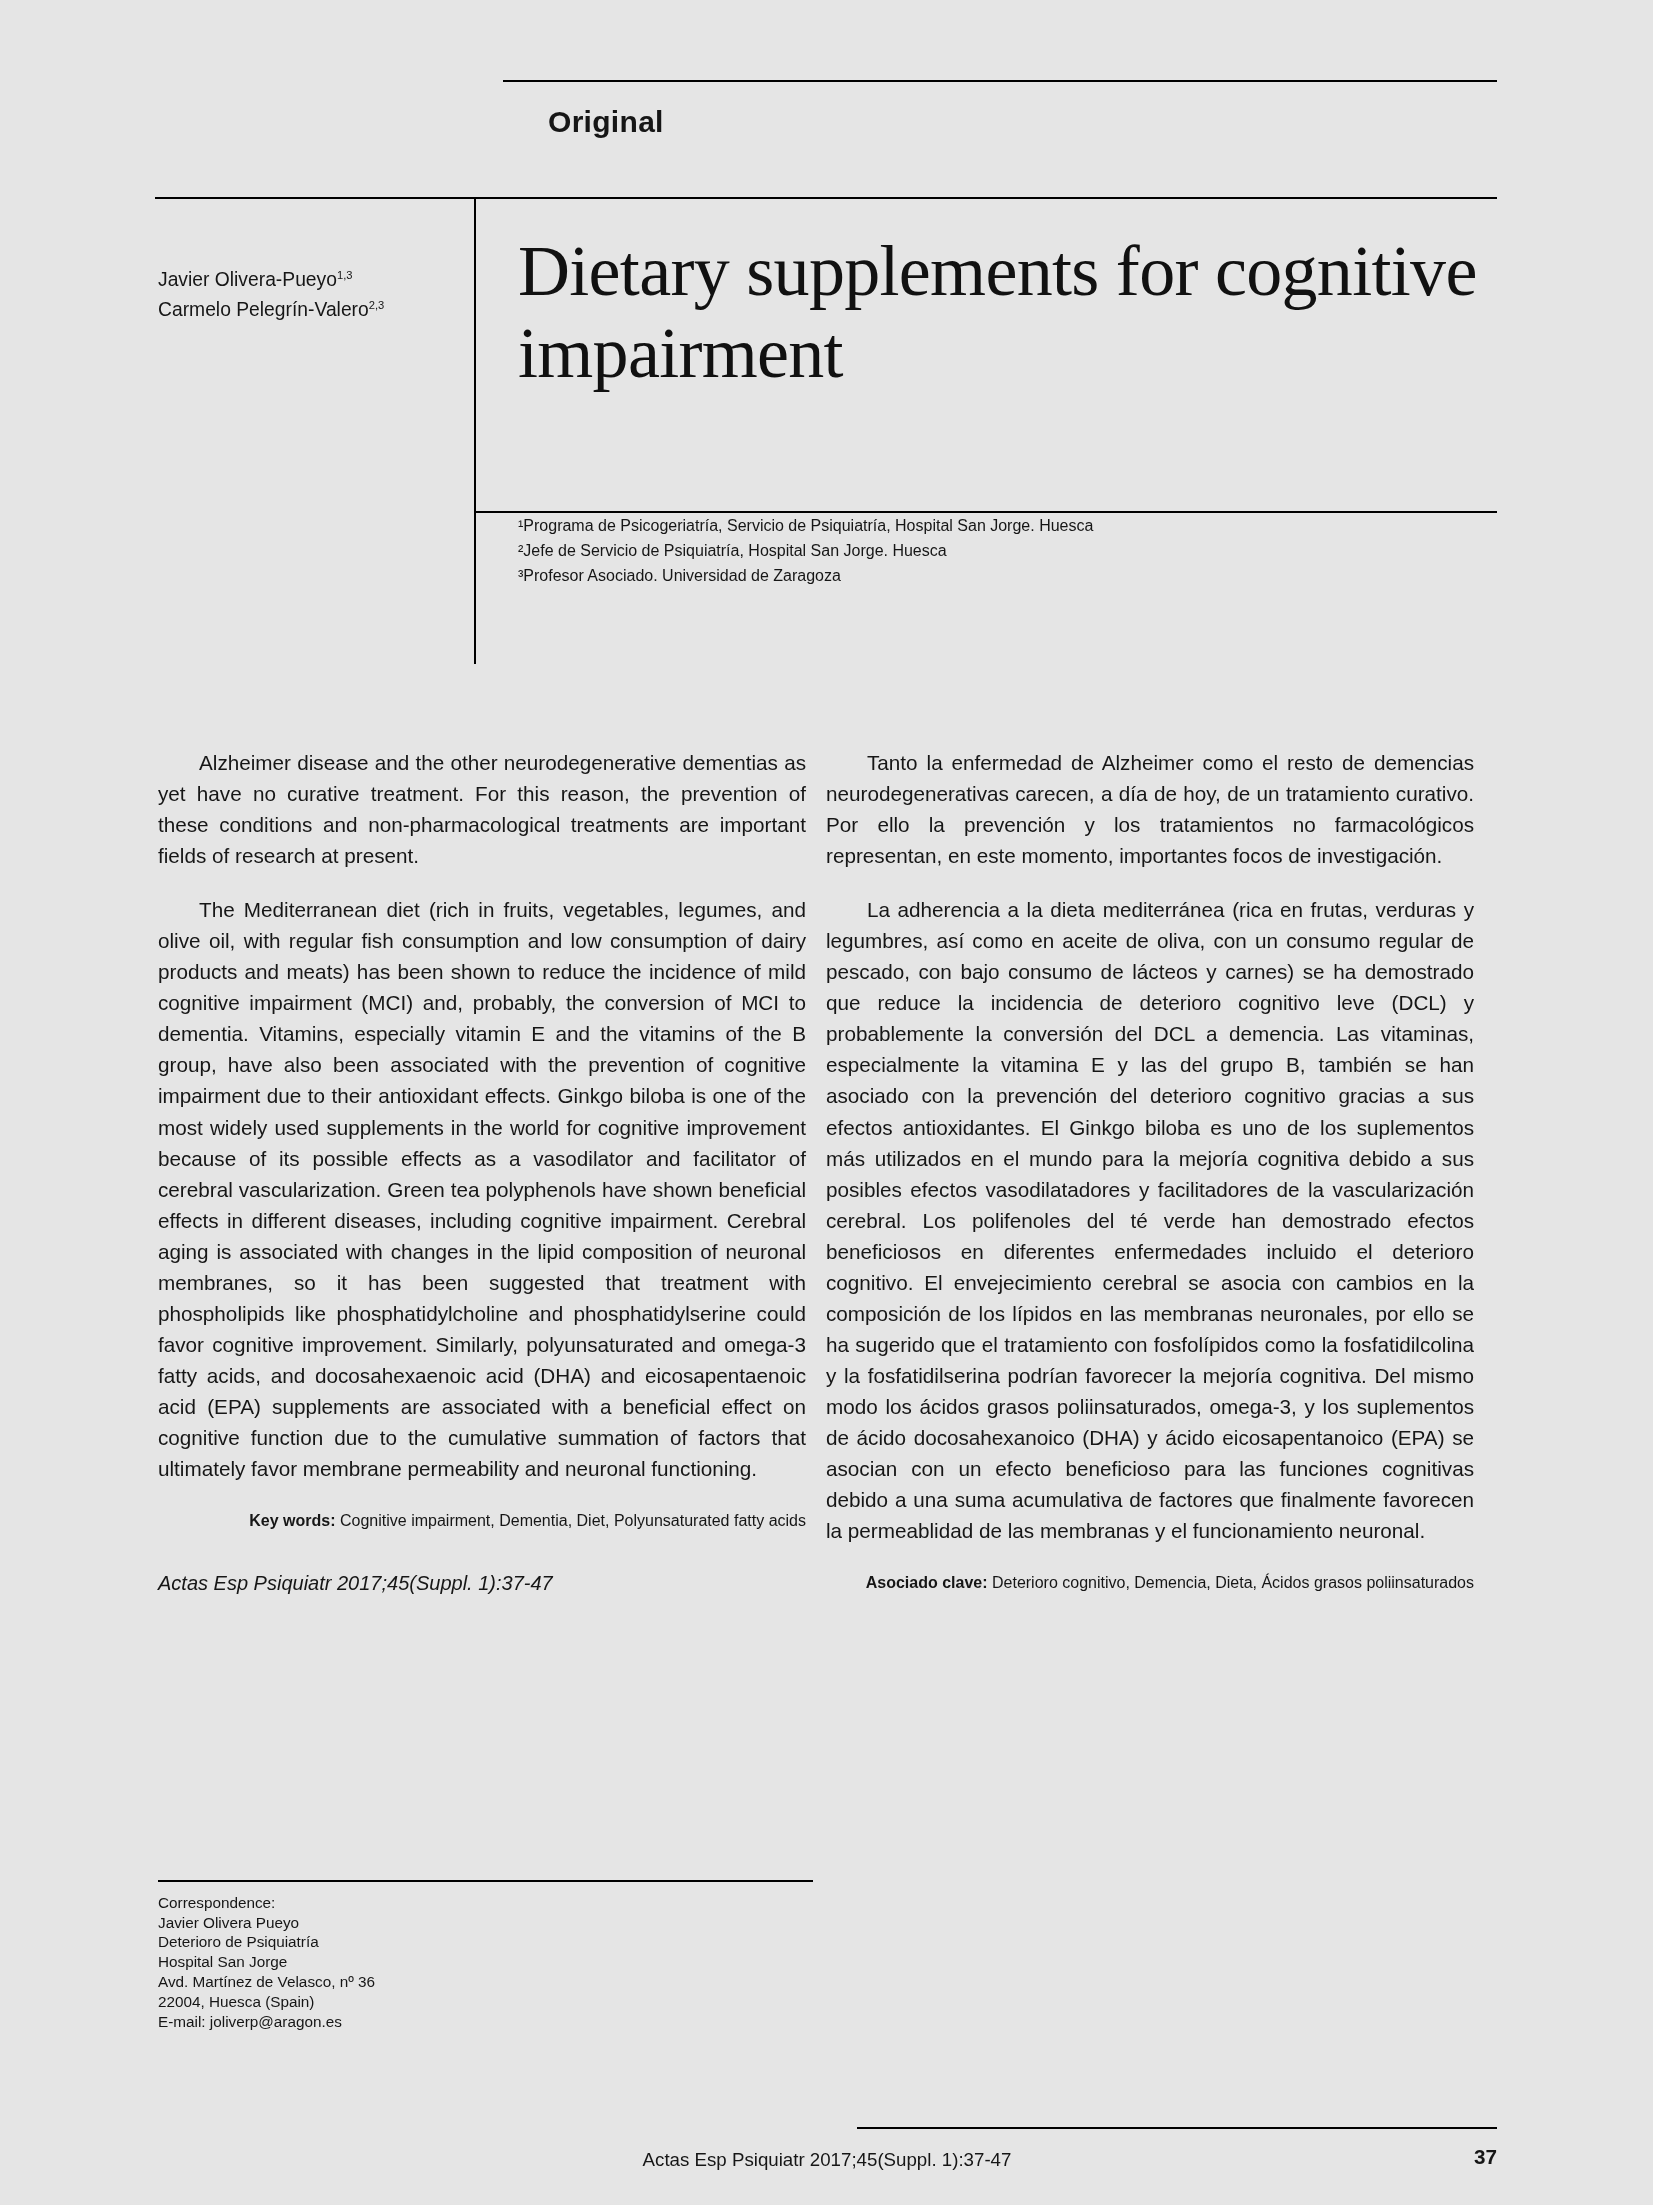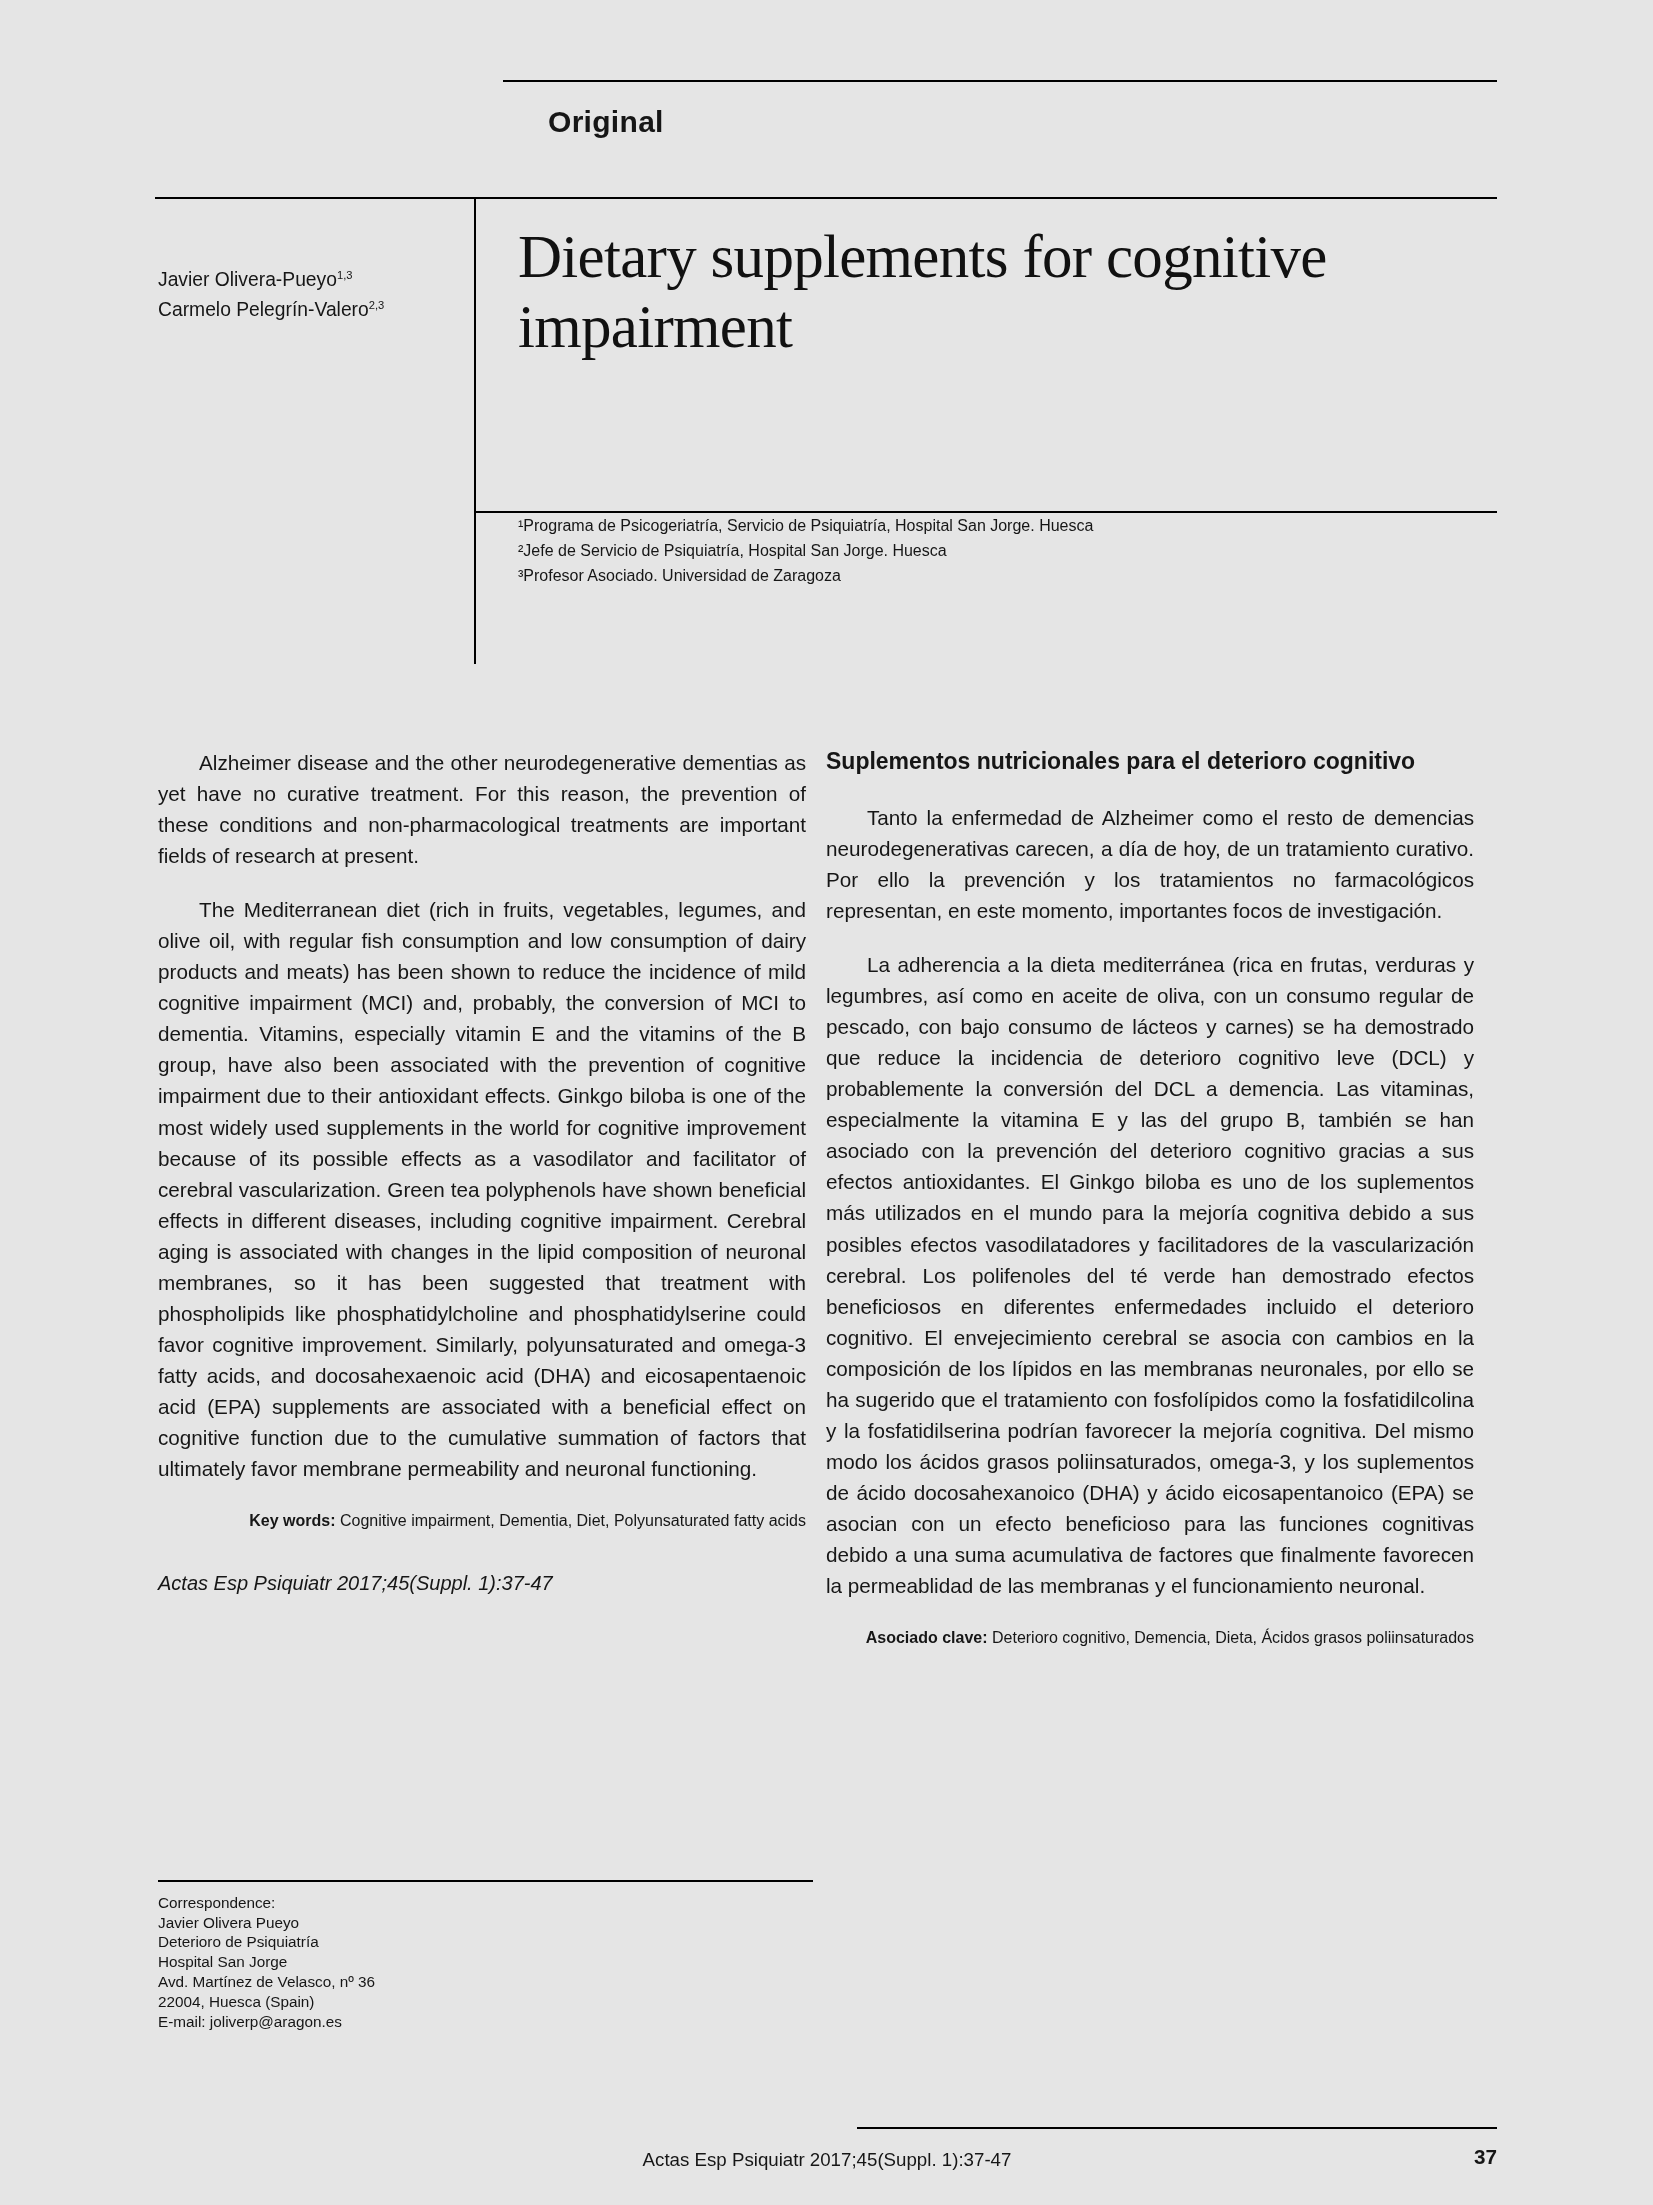--- a/index.html
+++ b/index.html
@@ -25,23 +25,23 @@
   .original-label {
     position: absolute; left: 548px; top: 105px;
     font-size: 30px; font-weight: bold; letter-spacing: 0.3px;
   }
   .authors {
     position: absolute; left: 158px; top: 265px;
     font-size: 19.3px; line-height: 1.55; font-weight: 400;
   }
   .author sup { font-size: 0.58em; line-height: 0; }
   .article-title {
-    position: absolute; left: 518px; top: 222px; width: 979px;
+    position: absolute; left: 518px; top: 230px; width: 979px;
     font-family: "Liberation Serif", serif;
-    font-size: 61px; font-weight: normal; line-height: 1.14;
+    font-size: 72px; font-weight: normal; line-height: 1.14;
     letter-spacing: -0.7px; color: #111;
   }
   .affiliations {
     position: absolute; left: 518px; top: 514px;
     font-size: 16px; line-height: 1.55;
   }
   .columns {
     position: absolute; left: 158px; top: 747px; width: 1339px;
     display: flex; gap: 20px;
   }
@@ -116,21 +116,20 @@
       <p class="body-par">Alzheimer disease and the other neurodegenerative dementias as yet have no curative treatment. For this reason, the prevention of these conditions and non-pharmacological treatments are important fields of research at present.</p>
       <p class="body-par">The Mediterranean diet (rich in fruits, vegetables, legumes, and olive oil, with regular fish consumption and low consumption of dairy products and meats) has been shown to reduce the incidence of mild cognitive impairment (MCI) and, probably, the conversion of MCI to dementia. Vitamins, especially vitamin E and the vitamins of the B group, have also been associated with the prevention of cognitive impairment due to their antioxidant effects. Ginkgo biloba is one of the most widely used supplements in the world for cognitive improvement because of its possible effects as a vasodilator and facilitator of cerebral vascularization. Green tea polyphenols have shown beneficial effects in different diseases, including cognitive impairment. Cerebral aging is associated with changes in the lipid composition of neuronal membranes, so it has been suggested that treatment with phospholipids like phosphatidylcholine and phosphatidylserine could favor cognitive improvement. Similarly, polyunsaturated and omega-3 fatty acids, and docosahexaenoic acid (DHA) and eicosapentaenoic acid (EPA) supplements are associated with a beneficial effect on cognitive function due to the cumulative summation of factors that ultimately favor membrane permeability and neuronal functioning.</p>
       <p class="keywords">
         <strong>Key words:</strong>
         <span>Cognitive impairment, Dementia, Diet, Polyunsaturated fatty acids</span>
       </p>
       <p class="citation">Actas Esp Psiquiatr 2017;45(Suppl. 1):37-47</p>
     </section>
 
     <section class="col col-es" lang="es">
-      <h2 class="es-title">Suplementos nutricionales para el deterioro cognitivo</h2>
       <p class="body-par">Tanto la enfermedad de Alzheimer como el resto de demencias neurodegenerativas carecen, a día de hoy, de un tratamiento curativo. Por ello la prevención y los tratamientos no farmacológicos representan, en este momento, importantes focos de investigación.</p>
       <p class="body-par">La adherencia a la dieta mediterránea (rica en frutas, verduras y legumbres, así como en aceite de oliva, con un consumo regular de pescado, con bajo consumo de lácteos y carnes) se ha demostrado que reduce la incidencia de deterioro cognitivo leve (DCL) y probablemente la conversión del DCL a demencia. Las vitaminas, especialmente la vitamina E y las del grupo B, también se han asociado con la prevención del deterioro cognitivo gracias a sus efectos antioxidantes. El Ginkgo biloba es uno de los suplementos más utilizados en el mundo para la mejoría cognitiva debido a sus posibles efectos vasodilatadores y facilitadores de la vascularización cerebral. Los polifenoles del té verde han demostrado efectos beneficiosos en diferentes enfermedades incluido el deterioro cognitivo. El envejecimiento cerebral se asocia con cambios en la composición de los lípidos en las membranas neuronales, por ello se ha sugerido que el tratamiento con fosfolípidos como la fosfatidilcolina y la fosfatidilserina podrían favorecer la mejoría cognitiva. Del mismo modo los ácidos grasos poliinsaturados, omega-3, y los suplementos de ácido docosahexanoico (DHA) y ácido eicosapentanoico (EPA) se asocian con un efecto beneficioso para las funciones cognitivas debido a una suma acumulativa de factores que finalmente favorecen la permeablidad de las membranas y el funcionamiento neuronal.</p>
       <p class="keywords">
         <strong>Asociado clave:</strong>
         <span>Deterioro cognitivo, Demencia, Dieta, Ácidos grasos poliinsaturados</span>
       </p>
     </section>
 
   </div>
 

